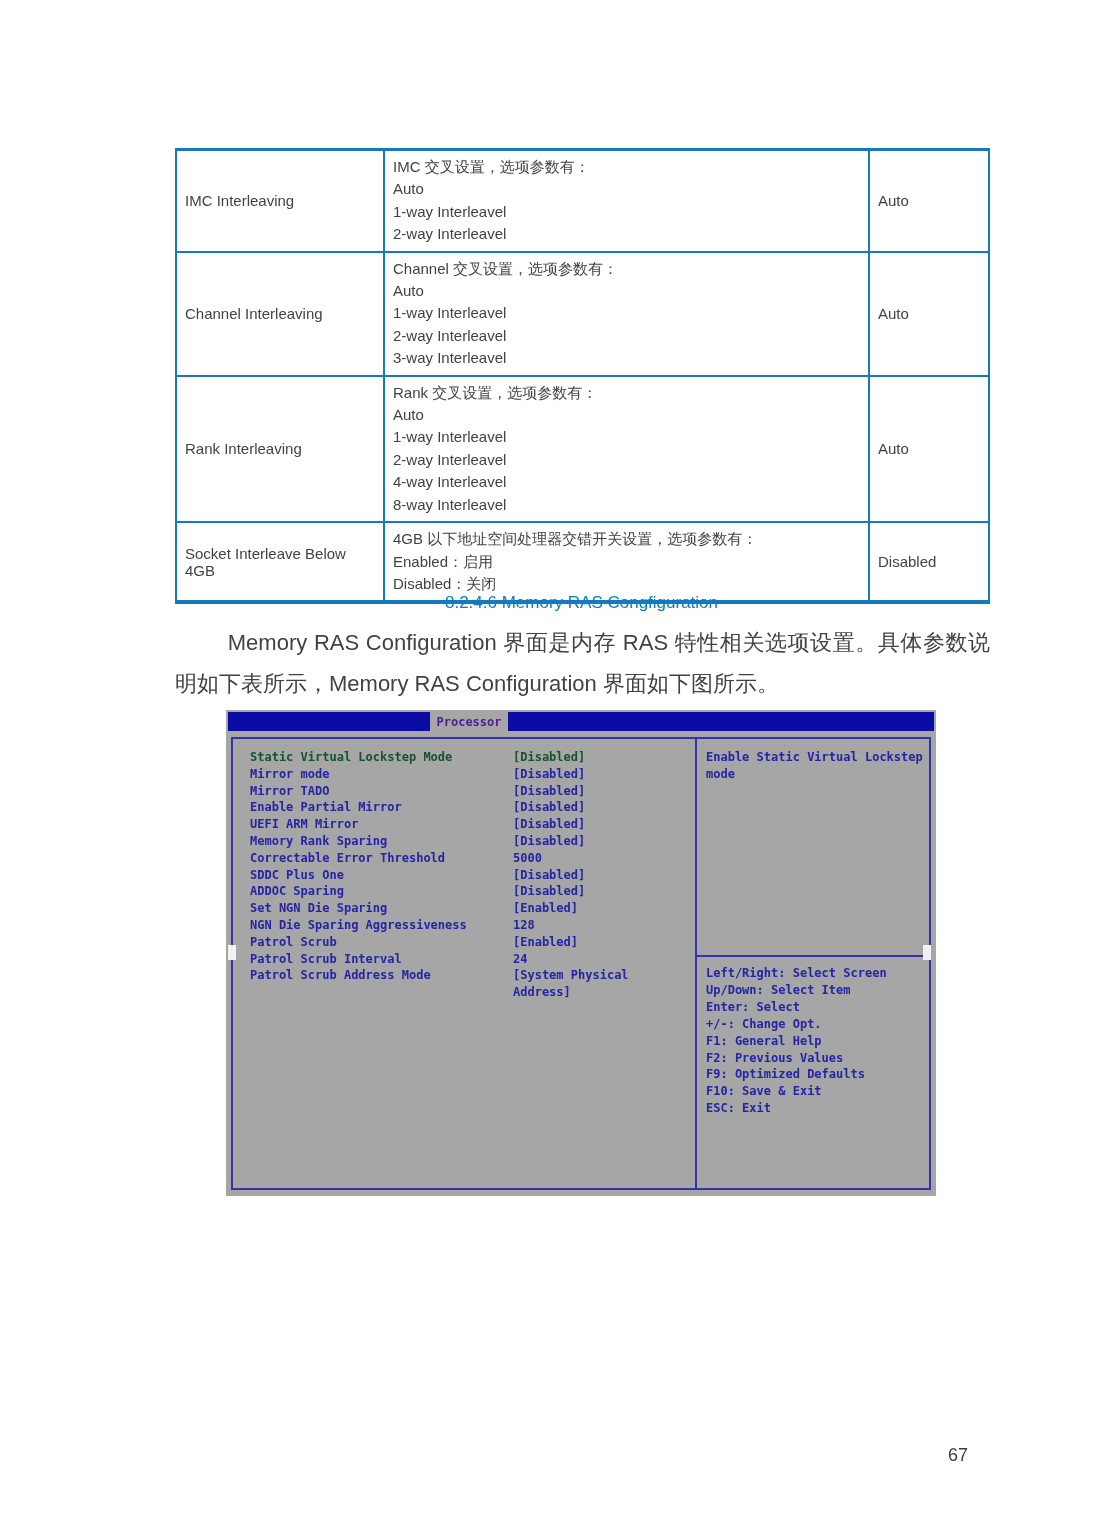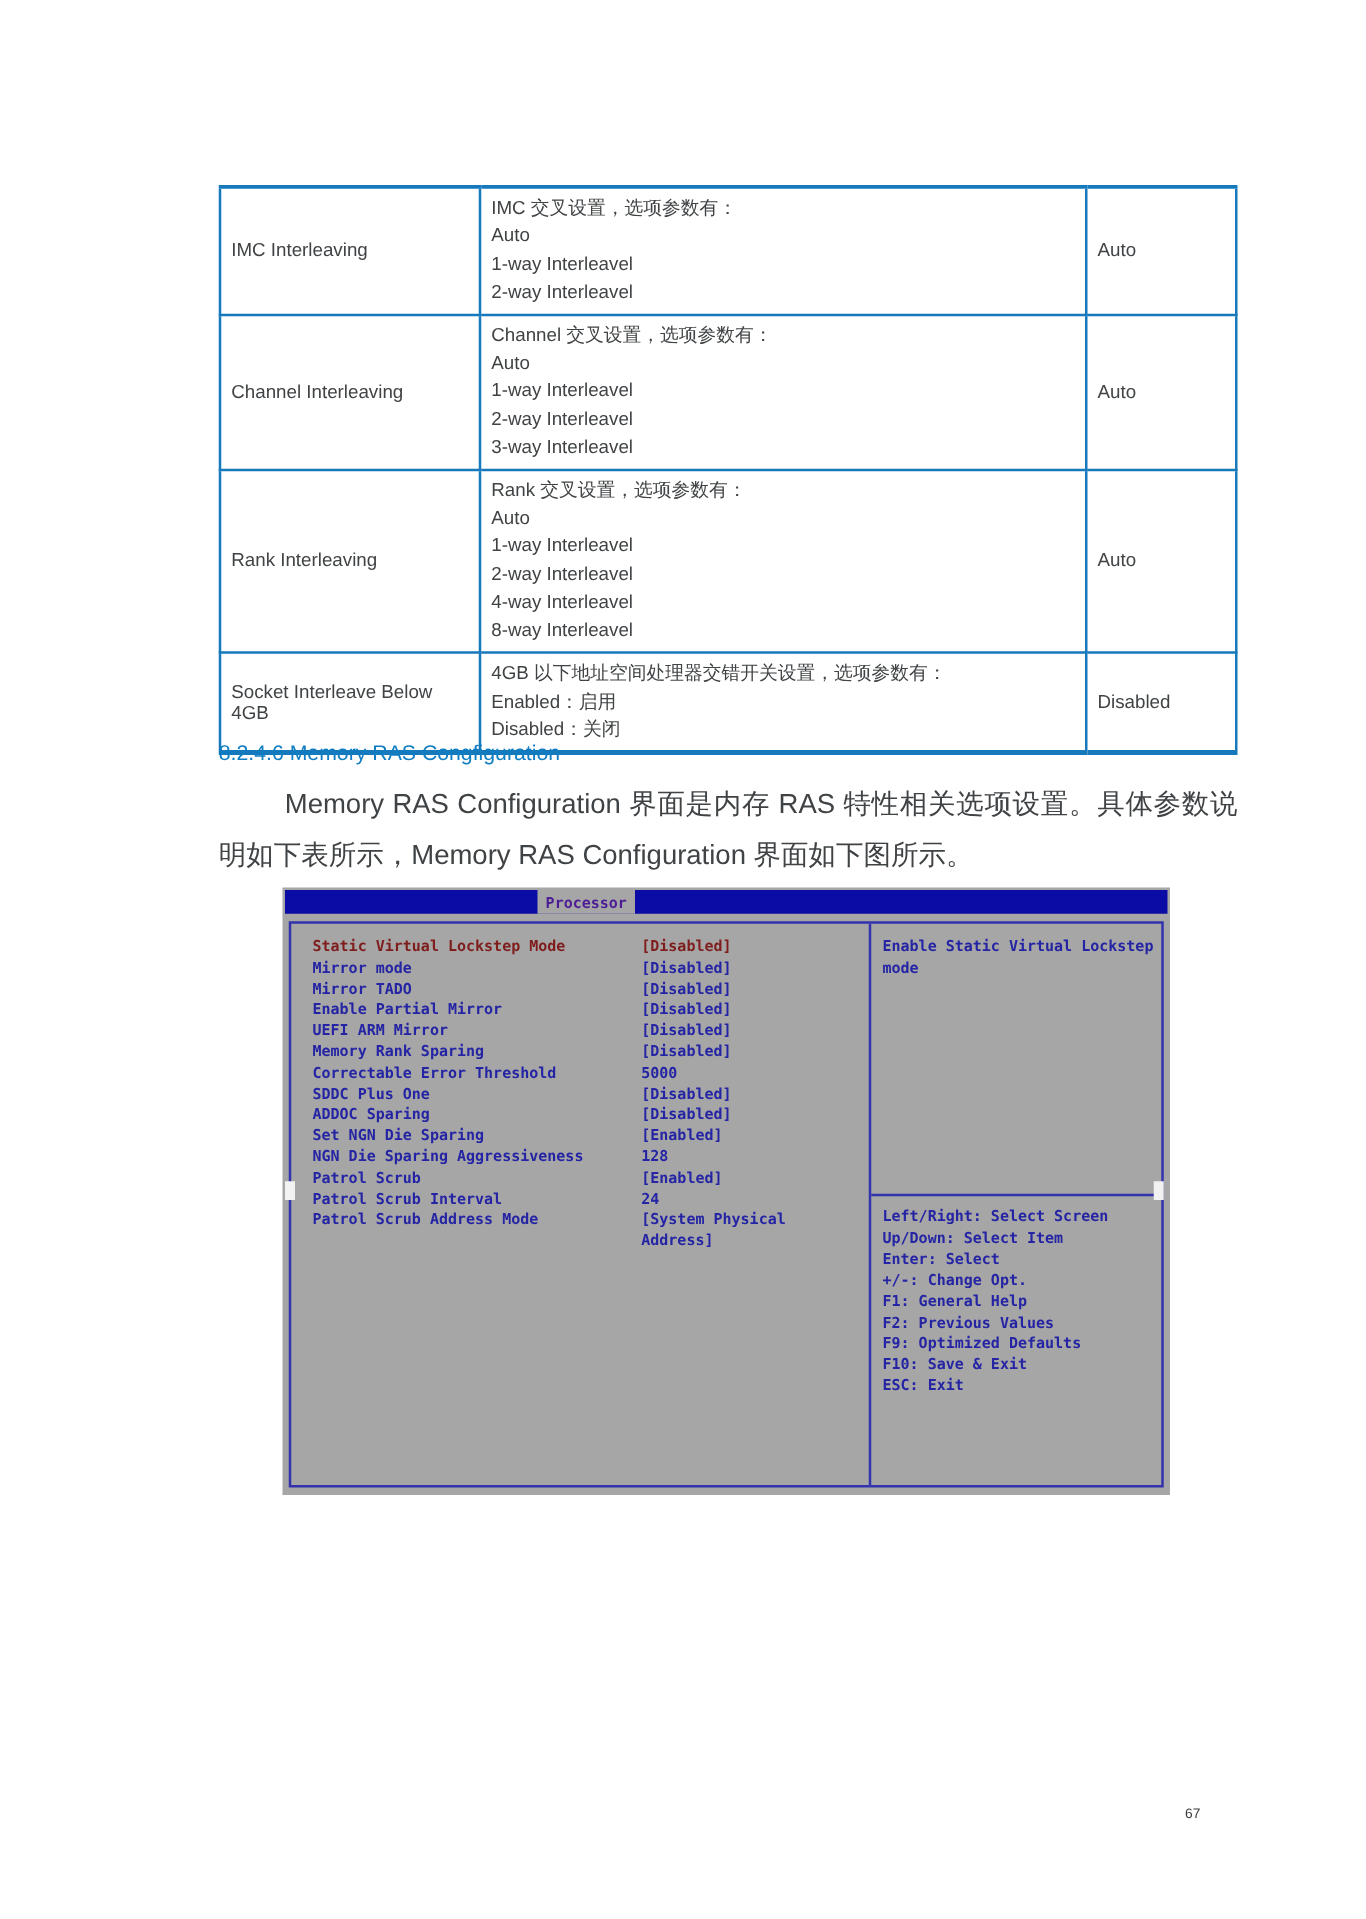--- a/index.html
+++ b/index.html
@@ -38,21 +38,21 @@
   .col-value { width:120px; padding:4px 6px 4px 8px; }
   .desc-line { line-height:22.4px; }
   .row-imc     { height:97px; }
   .row-channel { height:120px; }
   .row-rank    { height:143px; }
   .row-socket  { height:77px; }
 
   
   .section-heading {
     position:absolute; left:175px; top:592px; width:813px;
-    color:#0f7dc2; font-size:17px; font-weight:400; line-height:22px;
+    color:#0f7dc2; font-size:17px; font-weight:400; line-height:22px;text-align:center;
   }
   .section-paragraph {
     position:absolute; left:175px; top:622px; width:815px;
     color:#404345; font-size:22px; line-height:41px;
     text-align:justify; text-indent:2.4em;
   }
 
   
   .bios-shot {
     position:absolute; left:226px; top:710px; width:710px; height:486px;
@@ -76,41 +76,41 @@
   .bios-divider {
     position:absolute; left:462px; top:0; bottom:0;
     border-left:2px solid #3333ad;
   }
   .bios-list {
     position:absolute; left:17px; top:10px; width:440px;
   }
   .bios-row { display:flex; line-height:16.8px; }
   .bios-row .lbl { width:263px; flex:none; }
   .bios-row .val { width:150px; }
-  .bios-row.selected { color:#7f1d1d; }
+  .bios-row.selected { color:#14532d; }
   .bios-help {
     position:absolute; left:473px; top:10px; width:220px; line-height:16.8px;
   }
   .bios-help-divider {
     position:absolute; left:464px; right:0; top:216px;
     border-top:2px solid #3333ad;
   }
   .bios-keys {
     position:absolute; left:473px; top:226px; width:222px; line-height:16.9px;
   }
   .scroll-thumb {
     position:absolute; width:8px; height:15px; background:#f2f2f2;
   }
   .thumb-left  { left:-5px; top:206px; }
   .thumb-right { right:-2px; top:206px; }
 
   
   .page-number {
     position:absolute; left:948px; top:1445px;
-    color:#3a3c3e; font-size:11px;
+    color:#3a3c3e; font-size:18px;
   }
 </style>
 </head>
 <body>
 
 <div id="page">
 
 
   <table class="param-table">
     <tbody>

